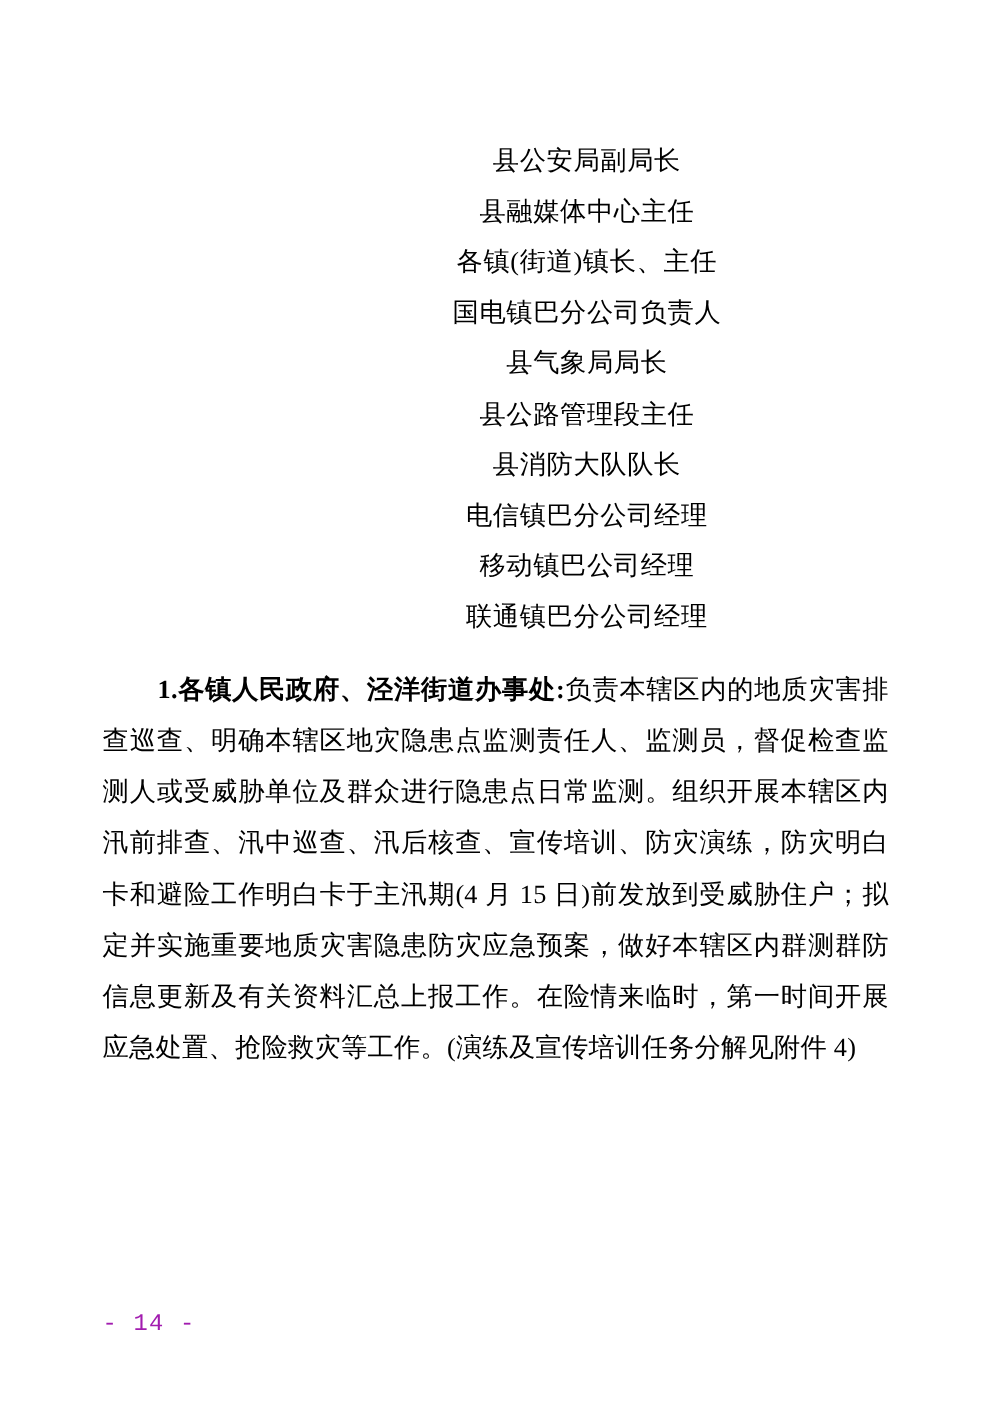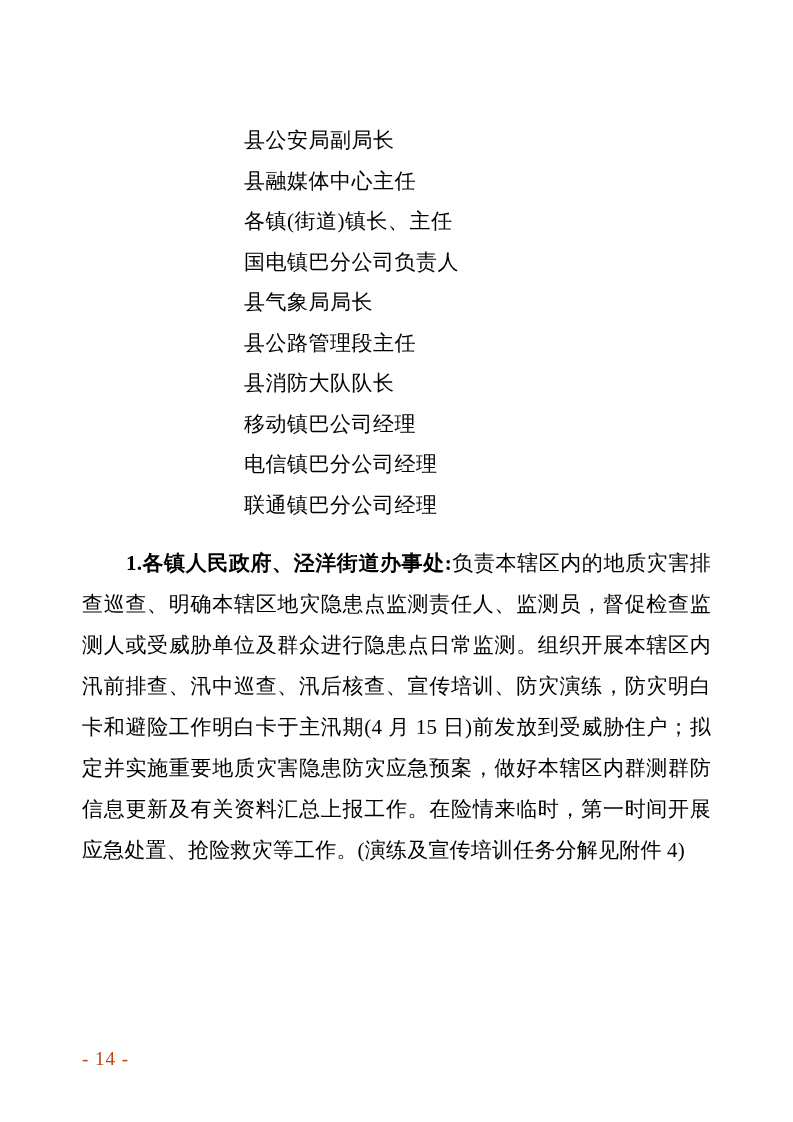--- a/index.html
+++ b/index.html
@@ -16,23 +16,24 @@
     overflow: hidden;
   }
   .page {
     position: relative;
     width: 793px;
     height: 1122px;
     box-sizing: border-box;
     padding: 104px 82px 0 82px;
   }
   .roster {
-    margin: 16px;
+    margin: 4px;
     padding: 0;
     list-style: none;
+    text-align: center;
   }
   .roster-item {
     font-size: 21px;
     line-height: 40.5px;
     letter-spacing: 0.5px;
     text-indent: 146px;
     white-space: nowrap;
   }
   .para {
     font-size: 21px;
@@ -56,38 +57,39 @@
   }
   .body-block {
     margin-top: 18px;
   }
   .footer-page {
     position: absolute;
     left: 82px;
     bottom: 52px;
     font-size: 19px;
     letter-spacing: 1px;
-    color: #c2410c;
+    color: #a21caf;
+    font-family: Liberation Mono, monospace;
   }
 </style>
 </head>
 <body>
 
 <div class="page">
 
   <ul class="roster">
     <li class="roster-item">县公安局副局长</li>
     <li class="roster-item">县融媒体中心主任</li>
     <li class="roster-item">各镇(街道)镇长、主任</li>
     <li class="roster-item">国电镇巴分公司负责人</li>
     <li class="roster-item">县气象局局长</li>
     <li class="roster-item">县公路管理段主任</li>
     <li class="roster-item">县消防大队队长</li>
+    <li class="roster-item">电信镇巴分公司经理</li>
     <li class="roster-item">移动镇巴公司经理</li>
-    <li class="roster-item">电信镇巴分公司经理</li>
     <li class="roster-item">联通镇巴分公司经理</li>
   </ul>
 
 
 
   <p class="para body-block"><span class="sub-lead">1.各镇人民政府、泾洋街道办事处:</span><span>负责本辖区内的地质灾害排查巡查、明确本辖区地灾隐患点监测责任人、监测员，督促检查监测人或受威胁单位及群众进行隐患点日常监测。组织开展本辖区内汛前排查、汛中巡查、汛后核查、宣传培训、防灾演练，防灾明白卡和避险工作明白卡于主汛期(4 月 15 日)前发放到受威胁住户；拟定并实施重要地质灾害隐患防灾应急预案，做好本辖区内群测群防信息更新及有关资料汇总上报工作。在险情来临时，第一时间开展应急处置、抢险救灾等工作。(演练及宣传培训任务分解见附件 4)</span></p>
 
   <div class="footer-page">- 14 -</div>
 </div>
 

